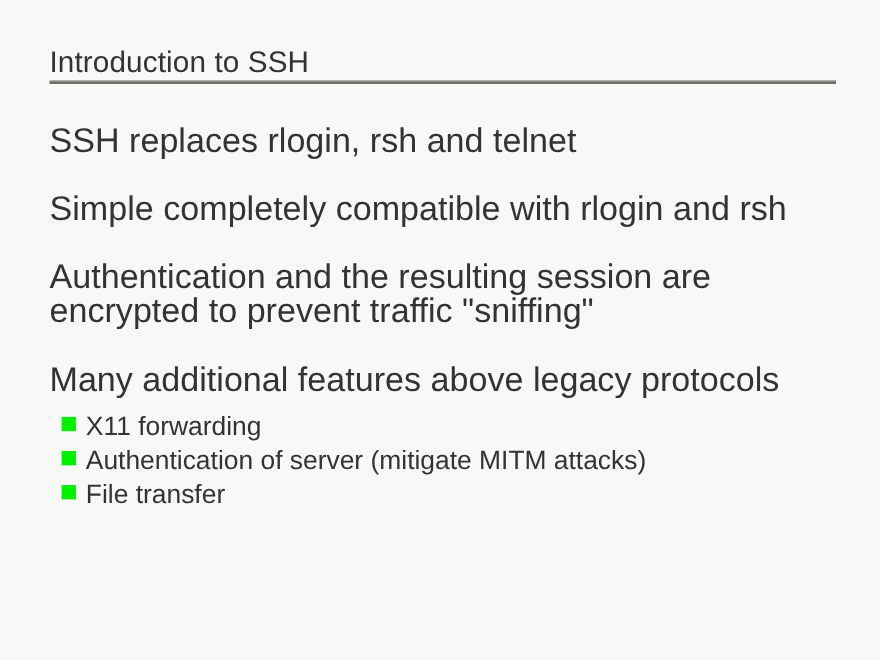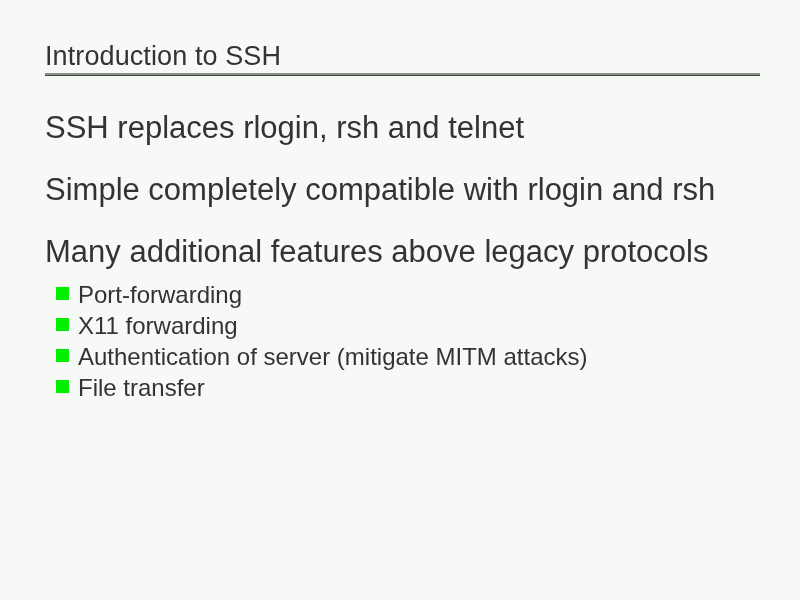--- a/index.html
+++ b/index.html
@@ -107,28 +107,25 @@
   <h1 class="slide-title">Introduction to SSH</h1>
 
   <hr class="title-rule">
 
   <div class="slide-body">
 
     <p class="para">SSH replaces rlogin, rsh and telnet</p>
 
     <p class="para">Simple completely compatible with rlogin and rsh</p>
 
+    <p class="para">Authentication and the resulting session are encrypted to prevent traffic "sniffing"</p>
 
     <p class="para tight">Many additional features above legacy protocols</p>
 
     <ul class="bullet-list">
-      <li class="bullet-item">
-        <span class="bullet-marker"></span>
-        <span class="bullet-text">Port-forwarding</span>
-      </li>
       <li class="bullet-item">
         <span class="bullet-marker"></span>
         <span class="bullet-text">X11 forwarding</span>
       </li>
       <li class="bullet-item">
         <span class="bullet-marker"></span>
         <span class="bullet-text">Authentication of server (mitigate MITM attacks)</span>
       </li>
       <li class="bullet-item">
         <span class="bullet-marker"></span>

